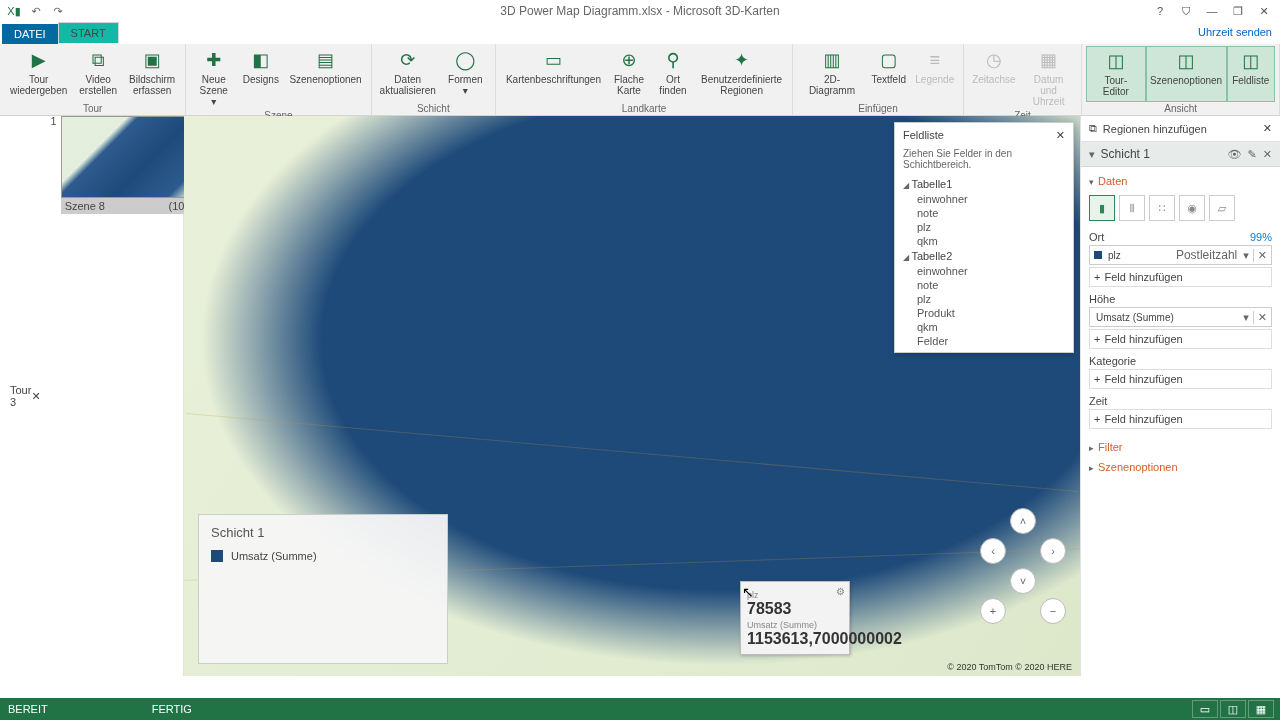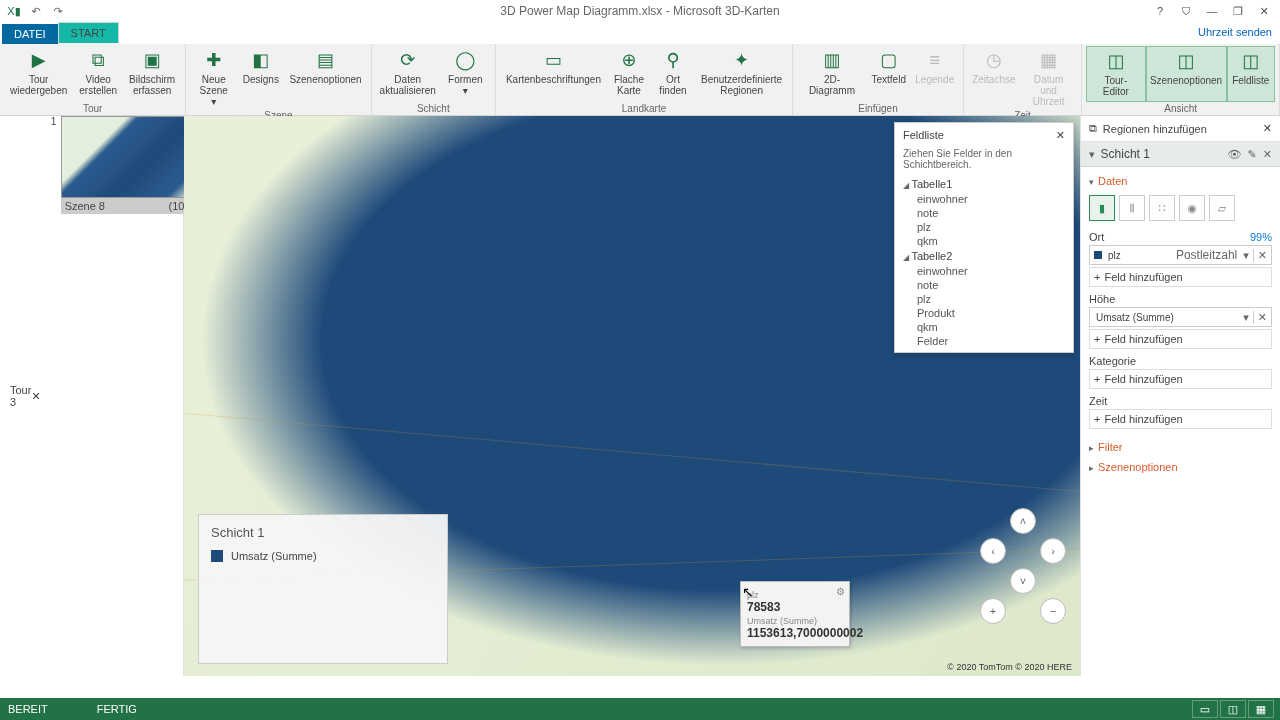--- a/index.html
+++ b/index.html
@@ -43,21 +43,21 @@
 .fl-tname{font-weight:normal;font-size:11px;padding:2px 0}
 .fl-tname::before{content:"◢ ";font-size:8px;color:#666}
 .fl-fld{padding:1px 0 1px 14px;font-size:11px;color:#555}
 .legend{position:absolute;left:14px;bottom:12px;width:250px;height:150px;background:rgba(245,245,245,0.95);border:1px solid #ccc;padding:10px 12px}
 .legend-title{font-size:13px;color:#555;margin-bottom:10px}
 .legend-item{display:flex;align-items:center;gap:8px;font-size:11px}
 .legend-sw{width:12px;height:12px;background:#1e4a7a}
 .tooltip{position:absolute;left:556px;top:465px;width:110px;background:#f3f3f3;border:1px solid #bbb;padding:6px;box-shadow:1px 1px 3px rgba(0,0,0,.2)}
 .tooltip .gear{position:absolute;right:4px;top:4px;color:#888;font-size:10px}
 .tooltip .k{font-size:9px;color:#888;margin-top:2px}
-.tooltip .v{font-size:12px;font-weight:bold;color:#333}
+.tooltip .v{font-size:16px;font-weight:bold;color:#333}
 .cursor{position:absolute;left:558px;top:468px;font-size:14px;color:#000;pointer-events:none}
 .navctrl{position:absolute;right:12px;bottom:50px;display:grid;grid-template-columns:28px 28px 28px;grid-template-rows:28px 28px 28px 28px;gap:2px}
 .nc{width:26px;height:26px;border-radius:50%;background:#fff;border:1px solid #bbb;display:flex;align-items:center;justify-content:center;color:#666;cursor:pointer}
 .attrib{position:absolute;right:8px;bottom:4px;font-size:9px;color:#333}
 .layerpane{width:200px;border-left:1px solid #e1e1e1;background:#fff;display:flex;flex-direction:column}
 .lp-top{display:flex;justify-content:space-between;align-items:center;padding:6px 8px;border-bottom:1px solid #e1e1e1}
 .lp-addlayer{display:flex;gap:6px;align-items:center;color:#444}
 .lp-layerhdr{background:#e7ecea;padding:5px 8px;display:flex;align-items:center;gap:6px;border-bottom:1px solid #d4d4d4}
 .lp-layerhdr .nm{flex:1;font-size:12px}
 .lp-layerhdr .ic{color:#666;cursor:pointer}
@@ -71,21 +71,21 @@
 .lp-subhdr{display:flex;justify-content:space-between;font-size:10px;color:#666;padding-top:6px}
 .lp-subhdr .pct{color:#0a7cd6}
 .fieldrow{display:flex;align-items:center;border:1px solid #ccc;margin-top:2px;height:20px}
 .fieldrow .dot{width:8px;height:8px;background:#1e4a7a;margin:0 4px}
 .fieldrow .fn{flex:1;font-size:10px;padding-left:2px}
 .fieldrow .opt{font-size:12px;color:#666;padding:0 2px}
 .fieldrow .dd{color:#666;padding:0 4px;cursor:pointer}
 .fieldrow .del{color:#666;padding:0 4px;cursor:pointer;border-left:1px solid #ccc}
 .addfield{display:flex;align-items:center;border:1px solid #ddd;margin-top:2px;height:20px;color:#888;gap:4px;padding-left:4px;cursor:pointer}
 .statusbar{position:absolute;bottom:0;left:0;right:0;height:22px;background:#217346;display:flex;align-items:center;color:#fff;padding:0 8px;font-size:11px}
-.statusbar .s2{margin-left:49px}
+.statusbar .s2{margin-left:104px}
 .statusbar .sright{position:absolute;right:6px;display:flex;gap:2px}
 .sb-btn{width:26px;height:18px;border:1px solid rgba(255,255,255,.3);display:flex;align-items:center;justify-content:center;color:#fff}
 </style>
 </head>
 <body>
 
 <div class="titlebar">
  <div class="qat">
   <div class="qat-btn" style="color:#217346">X▮</div>
   <div class="qat-btn">↶</div>

